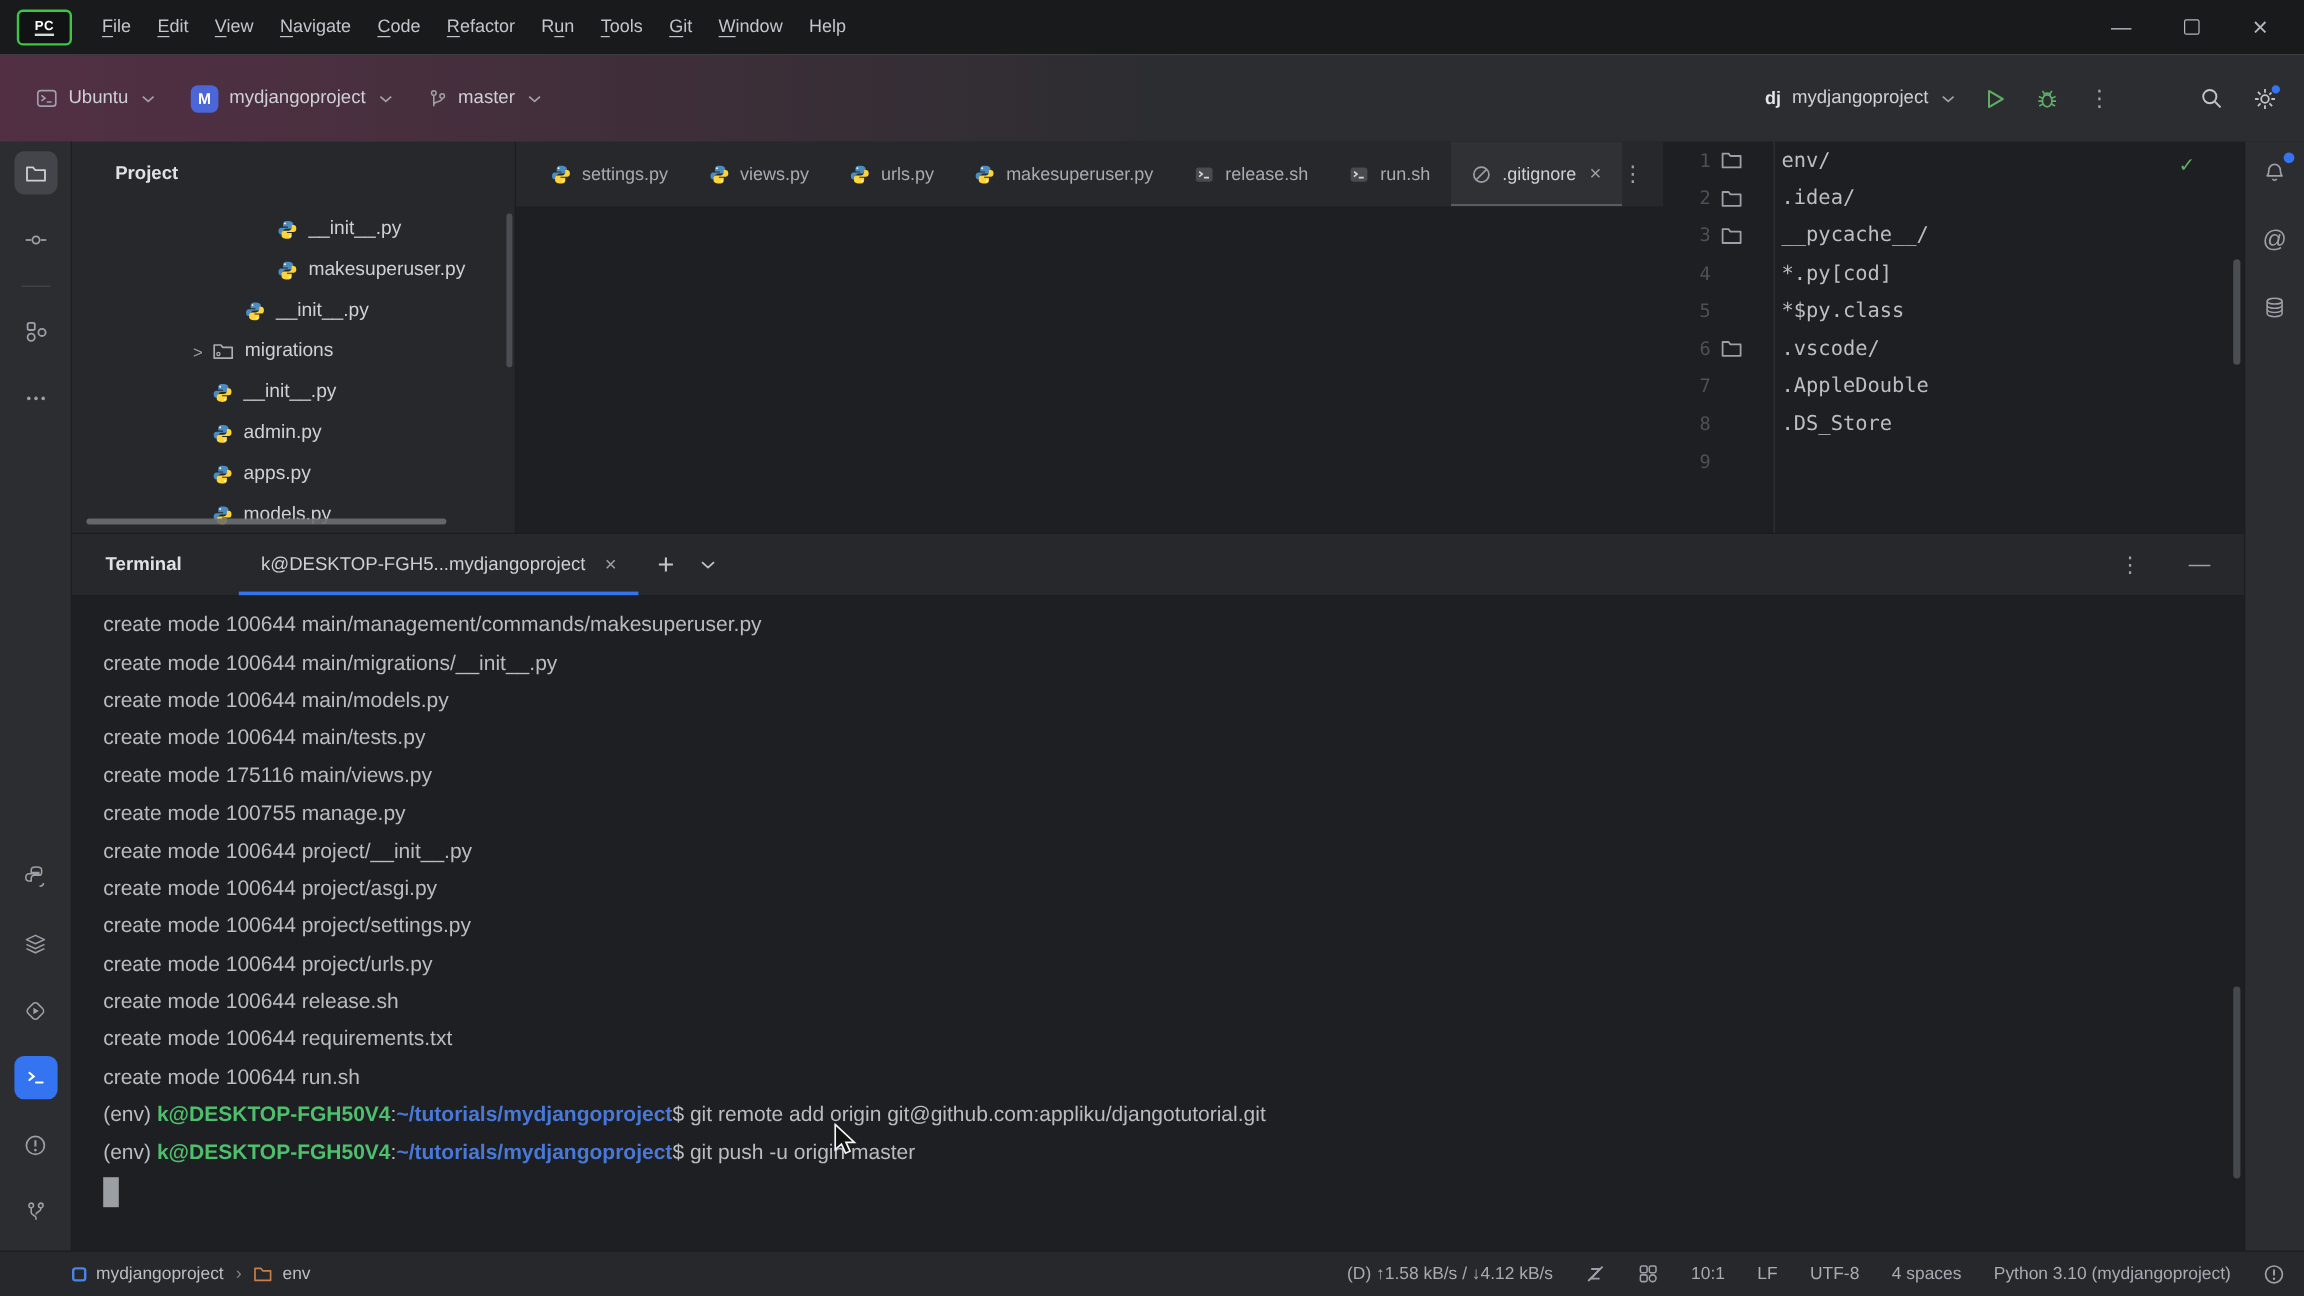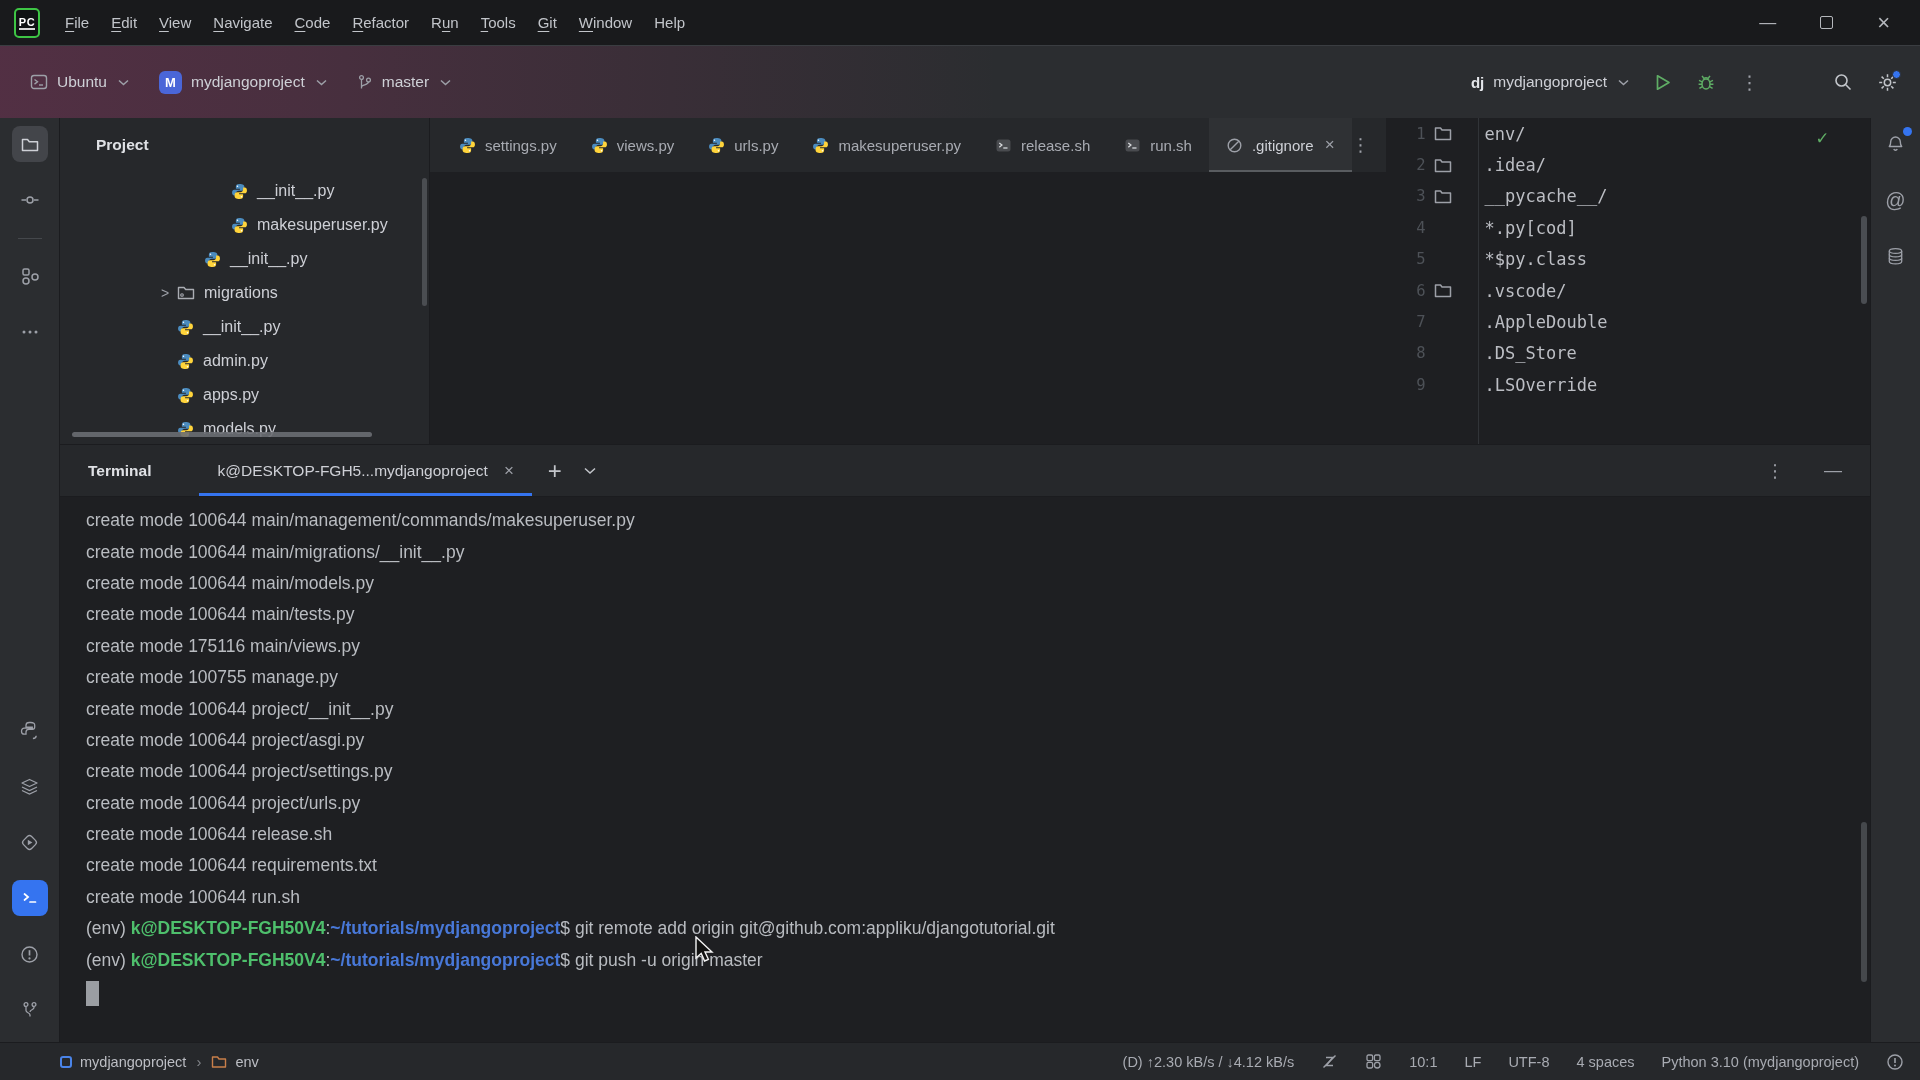--- a/index.html
+++ b/index.html
@@ -8,21 +8,21 @@
          -webkit-font-smoothing:antialiased; position:relative; }
   :root{
     --chrome:#2b2d30; --panel:#26282b; --editor:#1e1f22; --border:#1b1c1f;
     --accent:#3574f0; --txt:#bcbec4; --txt-bright:#dfe1e5; --txt-dim:#9da0a8;
     --run-green:#5fad65; --host-green:#4ebf6c; --path-blue:#4878d8;
   }
   svg { display:block; }
 
   
   .menubar { height:45px; background:#191a1c; display:flex; align-items:center; }
-  .logo { width:26px; height:30px; margin:0 14px 0 14px; border:2px solid #3ec545;
+  .logo { width:46px; height:30px; margin:0 14px 0 14px; border:2px solid #3ec545;
           border-radius:5px; background:#101214; display:flex; align-items:center;
           justify-content:center; flex-direction:column; }
   .logo span { color:#fff; font-size:11px; font-weight:bold; letter-spacing:.5px;
                border-bottom:2px solid #d8d8d8; line-height:12px; }
   .menu-items { display:flex; align-items:center; }
   .menu-item { padding:6px 11px; font-size:15px; color:#c2c5ca; cursor:default; }
   .menu-item u { text-decoration:underline; text-underline-offset:3px; }
   .win-controls { margin-left:auto; display:flex; align-items:center; gap:44px;
                   margin-right:30px; color:#b4b7bc; font-size:17px; }
   .maxbox { width:13px; height:13px; border:1.6px solid #b4b7bc; border-radius:2px; }
@@ -544,21 +544,20 @@
               </div>
             <div class="code" id="code">
                 <div class="c-row">env/</div>
                 <div class="c-row">.idea/</div>
                 <div class="c-row">__pycache__/</div>
                 <div class="c-row">*.py[cod]</div>
                 <div class="c-row">*$py.class</div>
                 <div class="c-row">.vscode/</div>
                 <div class="c-row">.AppleDouble</div>
                 <div class="c-row">.DS_Store</div>
-                <div class="c-row">.LSOverride</div>
               </div>
             <span class="insp-check">✓</span>
             <div class="ed-scroll"></div>
           </div>
         </div>
       </div>
 
       <div class="terminal-panel">
         <div class="term-bar">
           <span class="term-title">Terminal</span>
@@ -622,21 +621,21 @@
     <div class="sb-left">
       <span class="sb-proj-ic"></span>
       <span>mydjangoproject</span>
       <span class="sb-sep">›</span>
       <svg width="16" height="14" viewBox="0 0 16 14">
         <path d="M1.5 2h5l1.5 2h6.5v8h-13z" fill="none" stroke="#c97f4a" stroke-width="1.4" stroke-linejoin="round"></path>
         </svg>
       <span>env</span>
     </div>
     <div class="sb-right">
-      <span class="sb-item">(D) ↑2.30 kB/s / ↓4.12 kB/s</span>
+      <span class="sb-item">(D) ↑1.58 kB/s / ↓4.12 kB/s</span>
       <svg width="17" height="17" viewBox="0 0 17 17">
         <path d="M5 4.5h7L5 12.5h7" fill="none" stroke="#9da0a8" stroke-width="1.5"></path>
         <line x1="2.5" y1="14.5" x2="14.5" y2="2.5" stroke="#9da0a8" stroke-width="1.5"></line>
       </svg>
       <svg width="17" height="17" viewBox="0 0 17 17">
         <rect x="2" y="2" width="5.6" height="5.6" rx="1.4" fill="none" stroke="#9da0a8" stroke-width="1.3"></rect>
         <rect x="9.4" y="2" width="5.6" height="5.6" rx="1.4" fill="none" stroke="#9da0a8" stroke-width="1.3"></rect>
         <rect x="2" y="9.4" width="5.6" height="5.6" rx="1.4" fill="none" stroke="#9da0a8" stroke-width="1.3"></rect>
         <rect x="9.4" y="9.4" width="5.6" height="5.6" rx="2.8" fill="none" stroke="#9da0a8" stroke-width="1.3"></rect>
       </svg>

